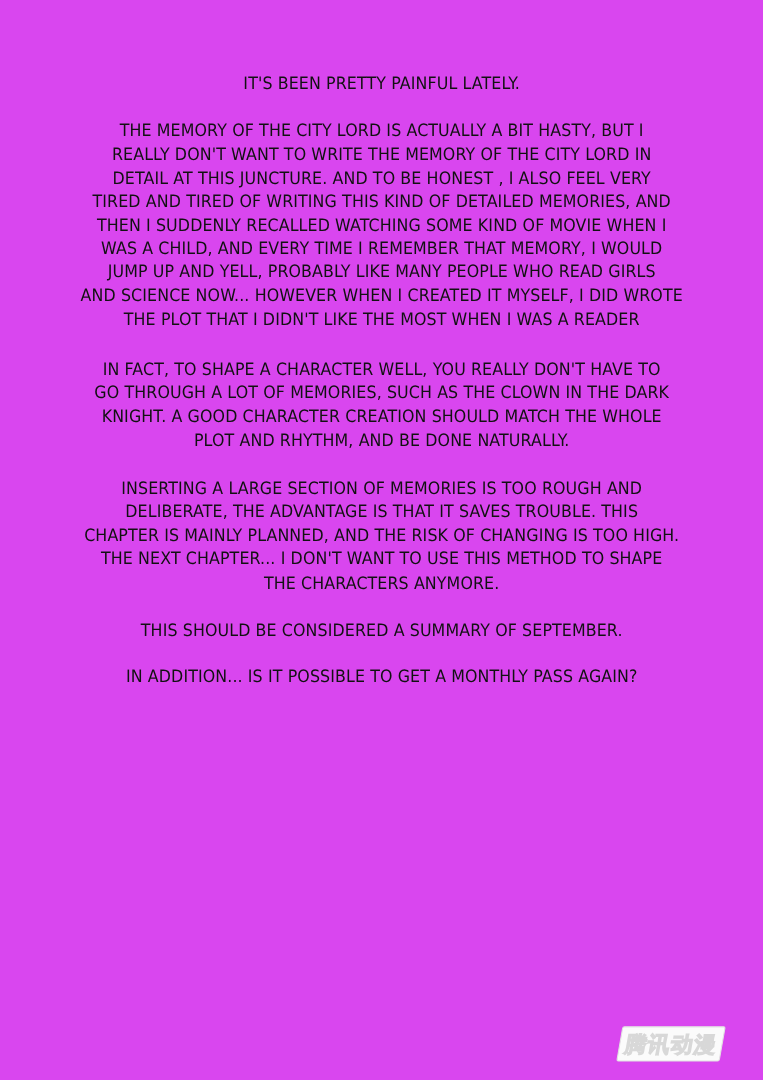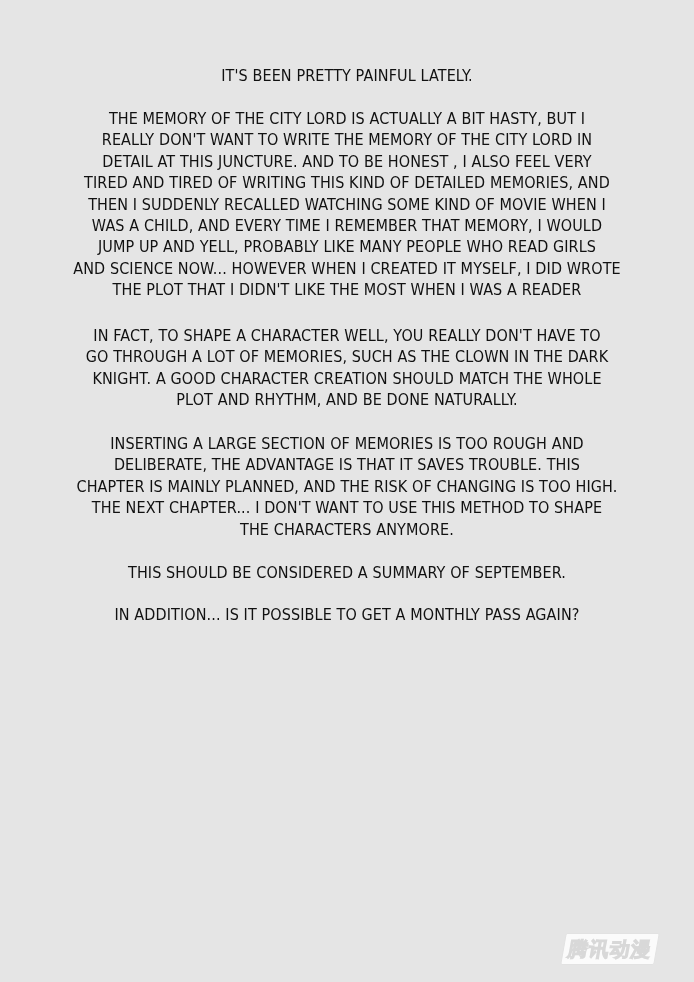--- a/index.html
+++ b/index.html
@@ -14,21 +14,21 @@
       overflow: hidden;
       font-family: "DejaVu Sans", sans-serif;
       color: #111111;
     }
     .page {
       position: absolute;
       left: 0;
       top: 0;
       width: 694px;
       height: 982px;
-      background: #e5e5e5;
+      background: #d946ef;
     }
     .para {
       position: absolute;
       left: 0;
       width: 694px;
       text-align: center;
       text-transform: uppercase;
       font-size: 15.5px;
       line-height: 21.4px;
       letter-spacing: 0.1px;

